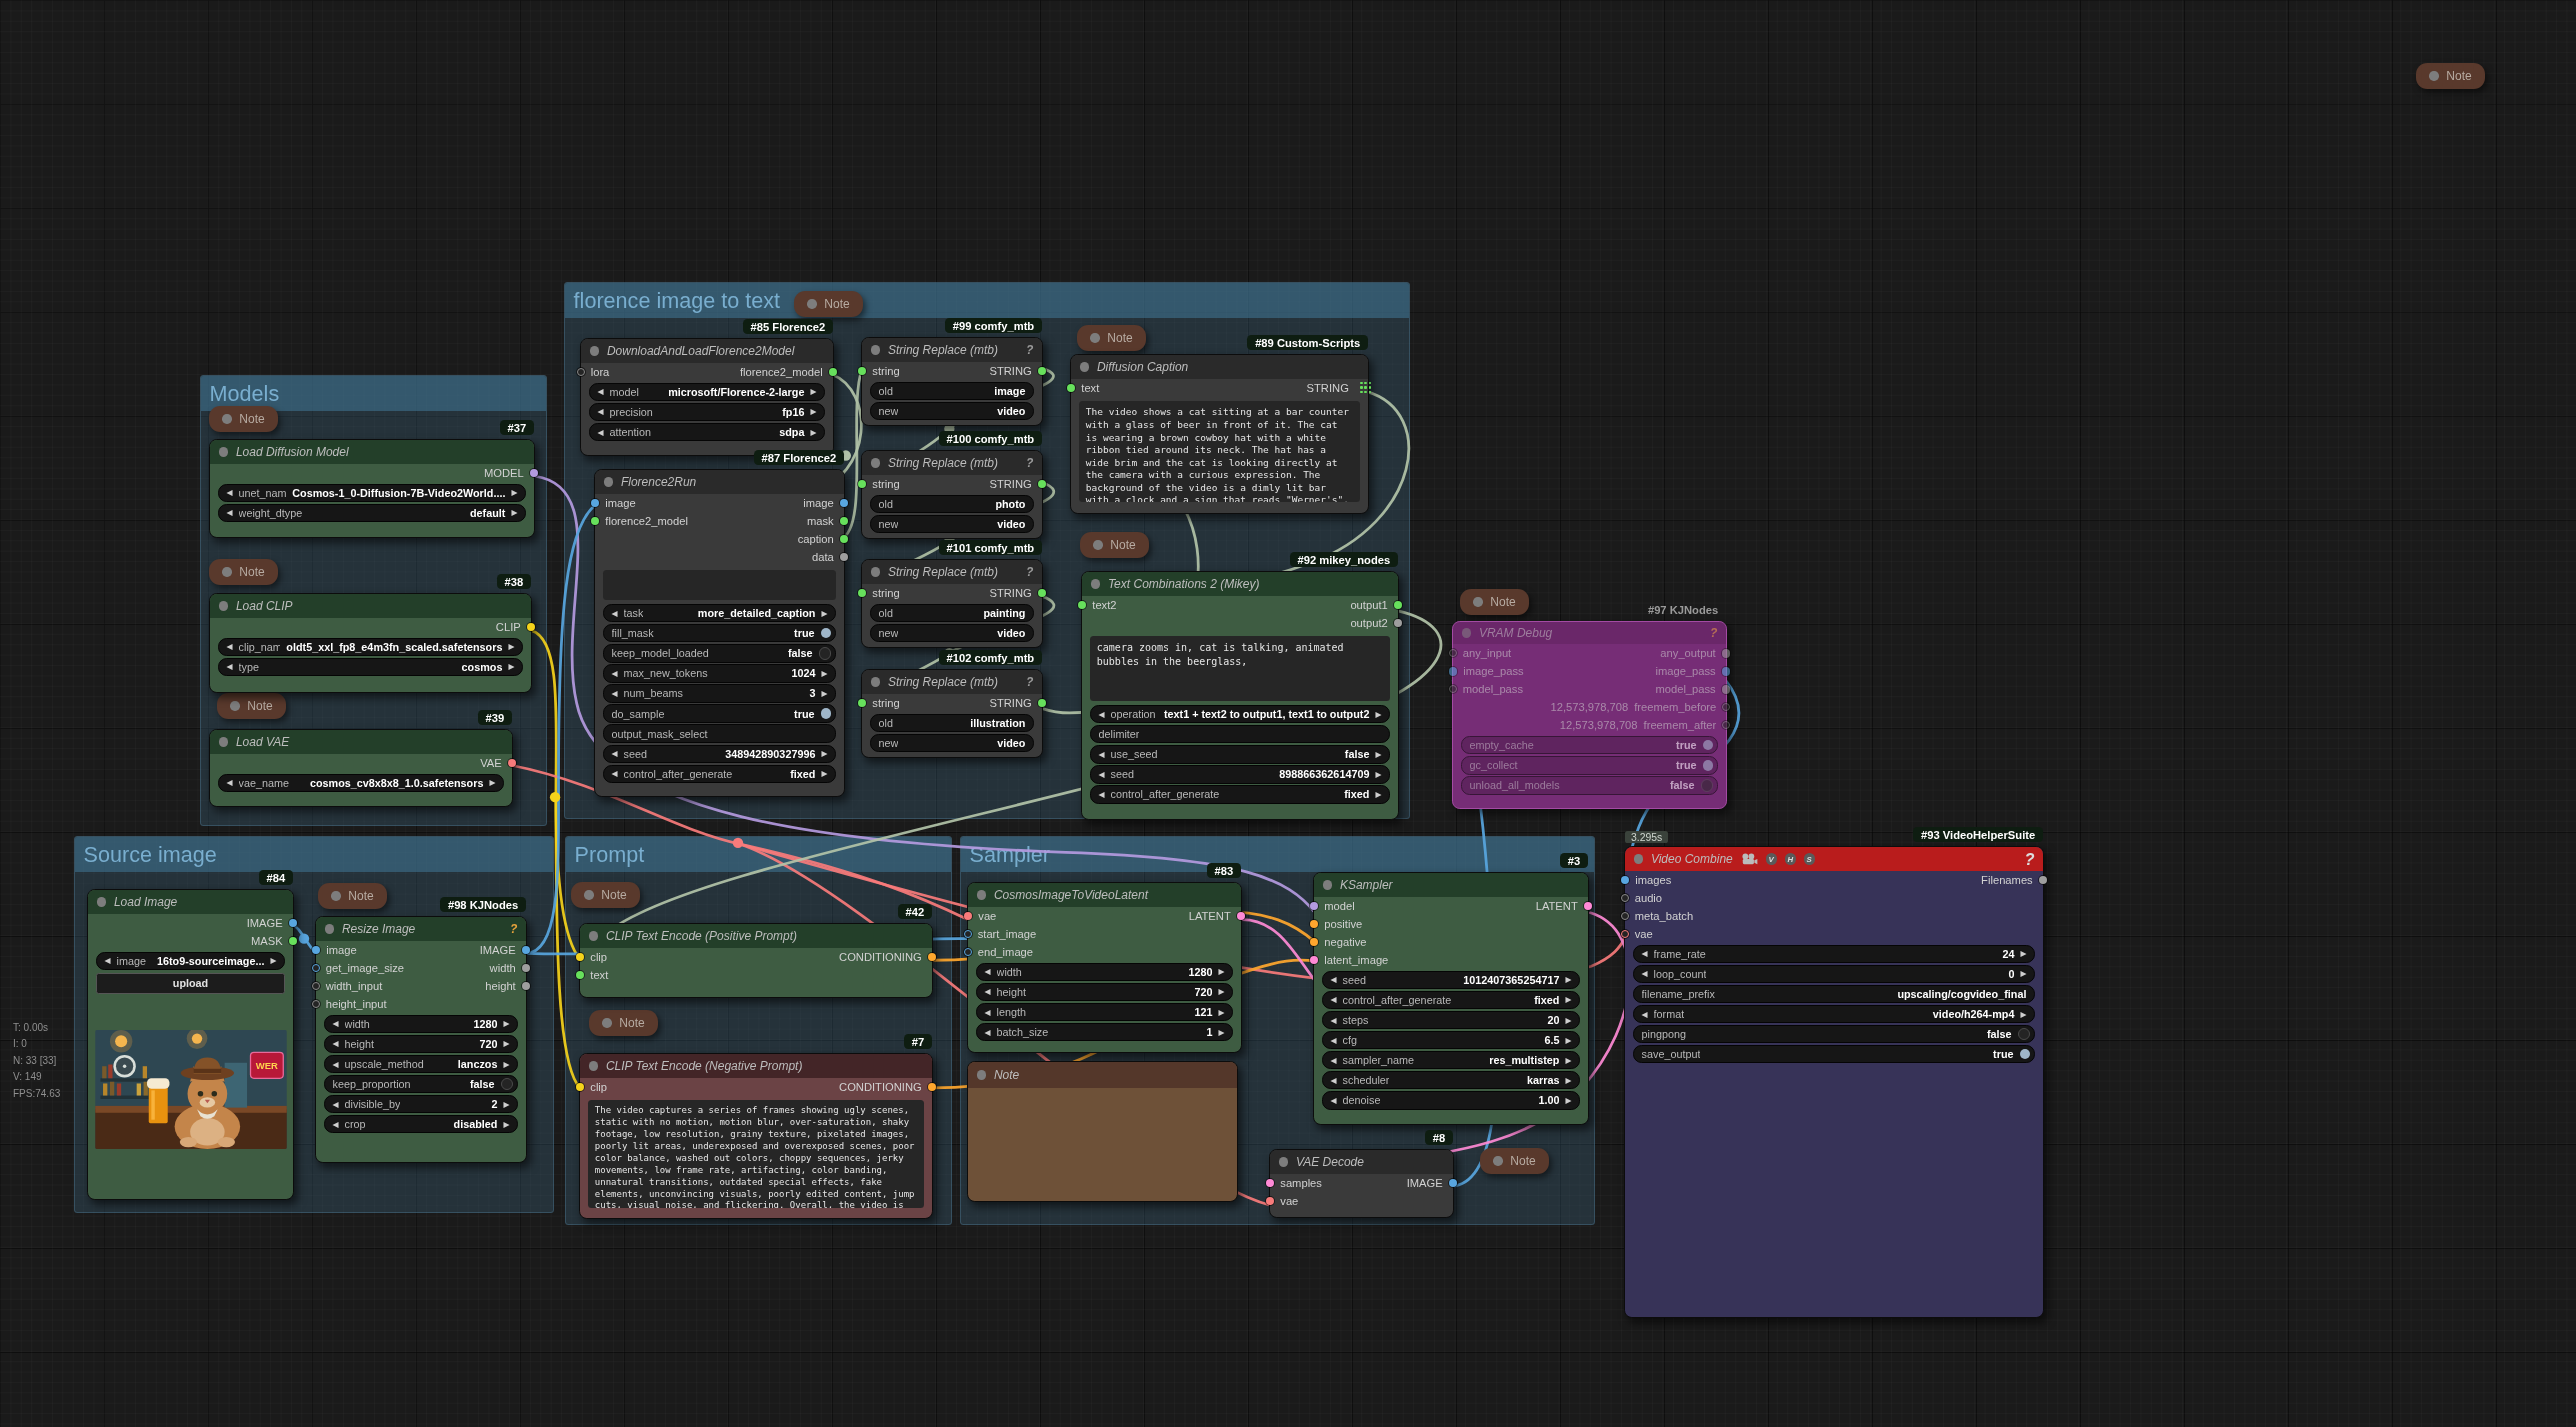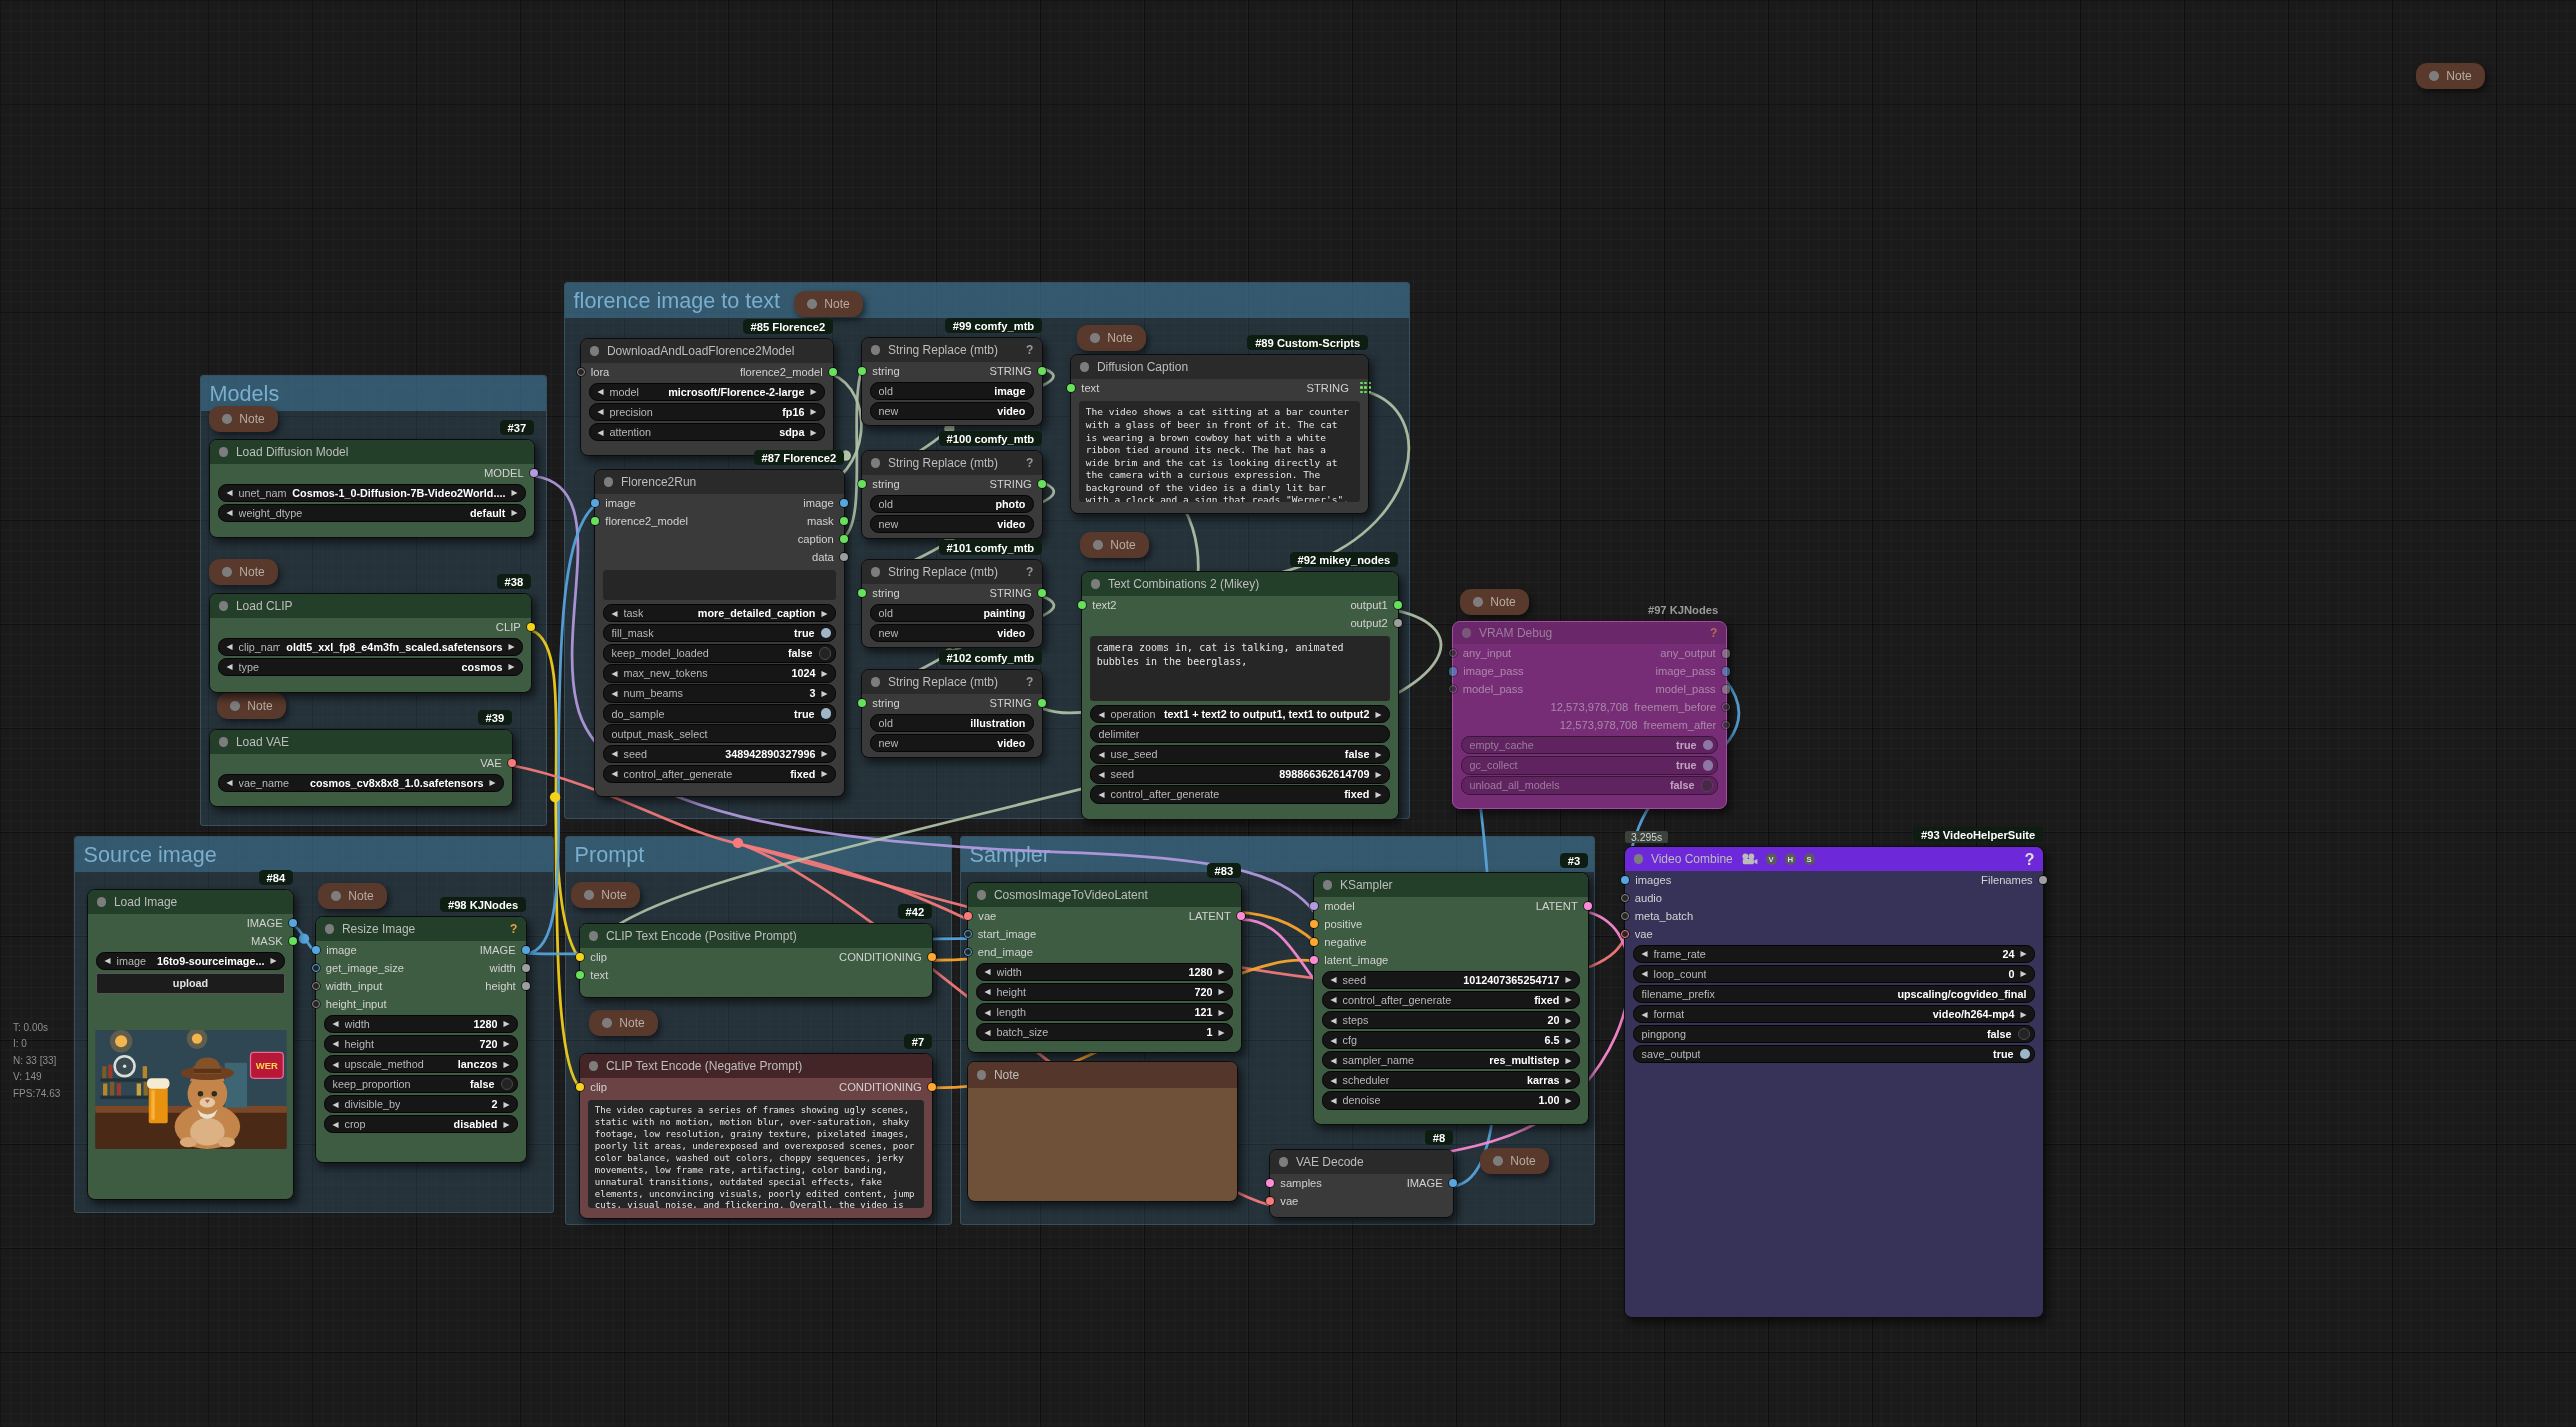--- a/index.html
+++ b/index.html
@@ -11,28 +11,28 @@
          linear-gradient(rgba(0,0,0,.45) 0.9px,transparent 0.9px),
          linear-gradient(90deg,rgba(0,0,0,.45) 0.9px,transparent 0.9px),
          #1a1a1a;
        background-size:10.4px 10.4px,10.4px 10.4px,104px 104px,104px 104px;}
   .group{position:absolute;background:rgba(62,105,134,.30);border:0.9px solid rgba(90,140,170,.35);border-radius:3.5px;}
   .group .ghead{height:35px;background:rgba(66,120,152,.55);display:flex;align-items:center;padding:0 8.6px;
                 font-size:21.6px;color:#79aecf;border-radius:2.6px 2.6px 0 0;}
   .node{position:absolute;border-radius:7.8px;border:0.9px solid #0c0c0c;box-shadow:3.5px 4.3px 8.6px rgba(0,0,0,.55);
         font-size:11.2px;}
   .node .head{height:24px;display:flex;align-items:center;gap:7.8px;padding:0 8.6px;border-radius:7px 7px 0 0;
-              color:#bdbdbd;font-size:12px;white-space:nowrap;overflow:hidden;}
+              color:#bdbdbd;font-size:12px;white-space:nowrap;overflow:hidden;font-style:italic;}
   .hdot{width:9.5px;height:9.5px;border-radius:50%;background:#7d7d7d;flex:none;}
   .help{margin-left:auto;color:#9a9a9a;font-weight:bold;}
   .help.orange{color:#e8a33c;}
   .node.gray{background:#3a3a3a;}  .node.gray .head{background:#2a2a2a;}
   .node.green{background:#3e5c42;} .node.green .head{background:#233f29;}
   .node.maroon{background:#6b4345;} .node.maroon .head{background:#432527;}
-  .node.navy{background:#373358;}  .node.navy .head{background:#6d28d9;}
+  .node.navy{background:#373358;}  .node.navy .head{background:#b91c1c;}
   .node.purple{background:#762d76;border:0.9px solid #a34ba3;} .node.purple .head{background:#61235f;}
   .node.notebox{background:#6e5138;} .node.notebox .head{background:#54372a;height:26px;}
   .nbadge{position:absolute;right:0;top:-20px;background:#0e1d11;color:#fff;font-weight:bold;font-size:11.2px;
           padding:1.7px 7.8px;border-radius:4.3px;white-space:nowrap;}
   .runbadge{position:absolute;left:0;top:-16.4px;background:#3a423b;color:#cfd6cf;font-size:10.4px;
             padding:0.9px 6px;border-radius:2.6px;}
   .ior{height:18px;display:flex;align-items:center;justify-content:space-between;padding:0 5.2px;color:#d2d2d2;}
   .pin{display:flex;align-items:center;gap:6px;}
   .pin em{font-style:normal;}
   .pin.in{margin-left:-9.5px;}

